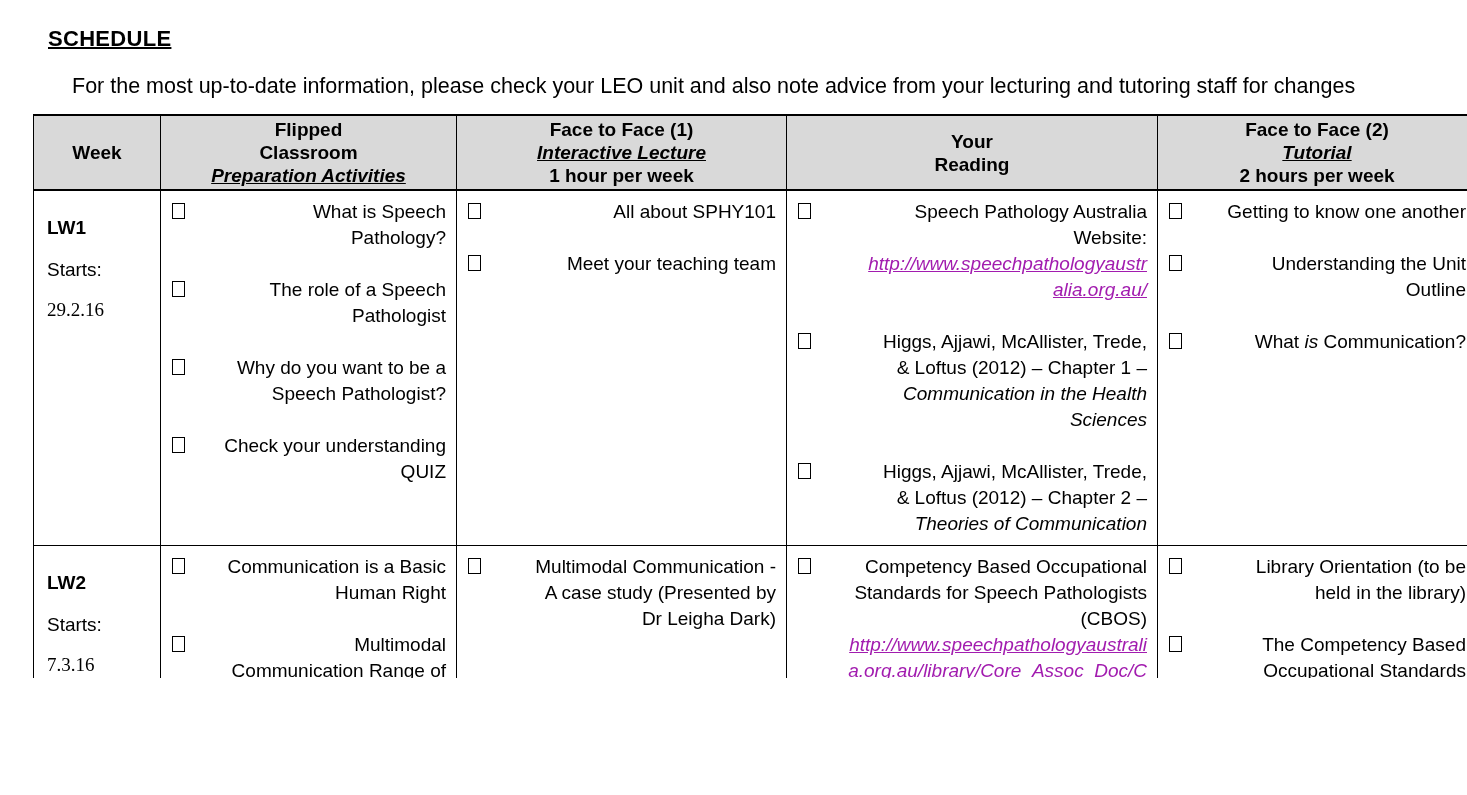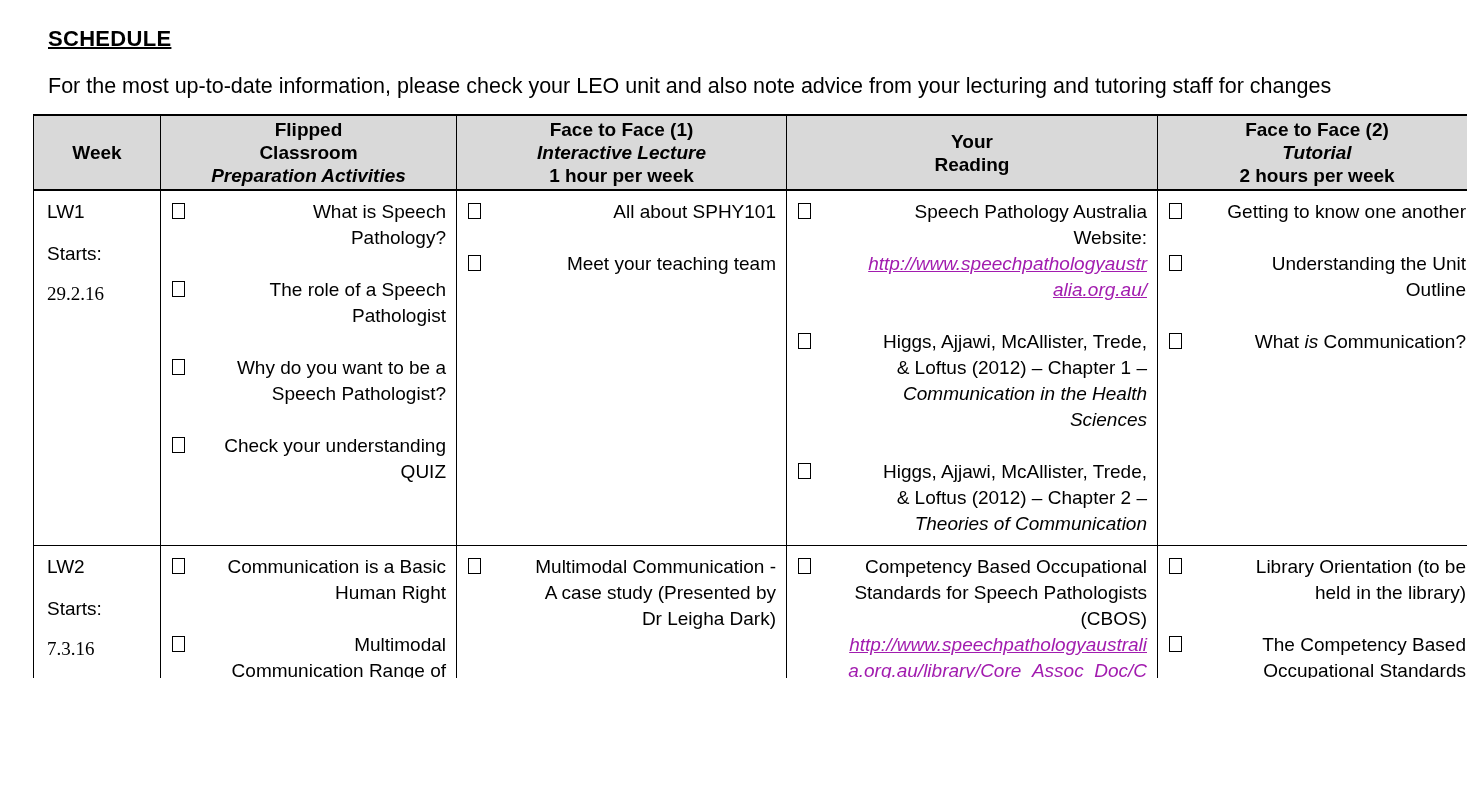--- a/index.html
+++ b/index.html
@@ -6,49 +6,49 @@
   body{
     width:1467px;height:795px;overflow:hidden;background:#ffffff;color:#000;
     font-family:"Liberation Sans","DejaVu Sans",sans-serif;
   }
   .page{position:relative;width:1467px;height:678px;overflow:hidden;}
   .doc-title{
     margin:26px 0 0 48px;font-size:22px;font-weight:bold;
     text-decoration:underline;text-decoration-thickness:2px;letter-spacing:.3px;
   }
   .intro{
-    margin:22px 0 0 48px;font-size:21.5px;white-space:nowrap;
+    margin:22px 0 0 72px;font-size:21.5px;white-space:nowrap;
   }
   table.schedule{
     border-collapse:collapse;table-layout:fixed;margin:15px 0 0 33px;
     width:1443px;border-top:2px solid #000;
   }
   th{
     background:#D9D9D9;border:1px solid #000;border-bottom:2px solid #000;
     font-size:19px;line-height:23px;padding:2px 4px;text-align:center;vertical-align:middle;
     font-weight:bold;
   }
   td{
     border:1px solid #000;border-bottom:1.5px solid #000;vertical-align:top;
     padding:8px 10px;font-size:19px;line-height:26px;background:#fff;
   }
   .pre{white-space:pre-line;}
-  .wk-code{font-weight:normal;margin:0 0 16px 3px;}
+  .wk-code{font-weight:bold;margin:16px 0 16px 3px;}
   .wk-label{margin:0 0 14px 3px;}
   .wk-date{margin:0 0 0 3px;font-family:Liberation Serif, serif;}
   .item{display:flex;align-items:flex-start;margin-bottom:26px;text-align:right;}
   .item:last-child{margin-bottom:0;}
   .cbx{
     flex:0 0 auto;width:11px;height:14px;border:1.5px solid #000;
     margin:4px 25px 0 1px;background:#fff;
   }
   .item-text{flex:1;white-space:pre-line;}
   .s-i{font-style:italic;}
   .s-b{font-weight:bold;}
-  .s-bi{font-weight:bold;font-style:italic;}
+  .s-bi{font-weight:bold;font-style:italic;text-decoration:underline;}
   .s-red{color:#FF0000;font-weight:bold;}
   a.s-link{color:#a21caf;text-decoration:underline;word-break:break-all;cursor:pointer;font-style:italic;}
 </style>
 </head>
 <body>
 
 <div class="page">
   <h1 class="doc-title">SCHEDULE</h1>
   <p class="intro">For the most up-to-date information, please check your LEO unit and also note advice from your lecturing and tutoring staff for changes</p>
 

